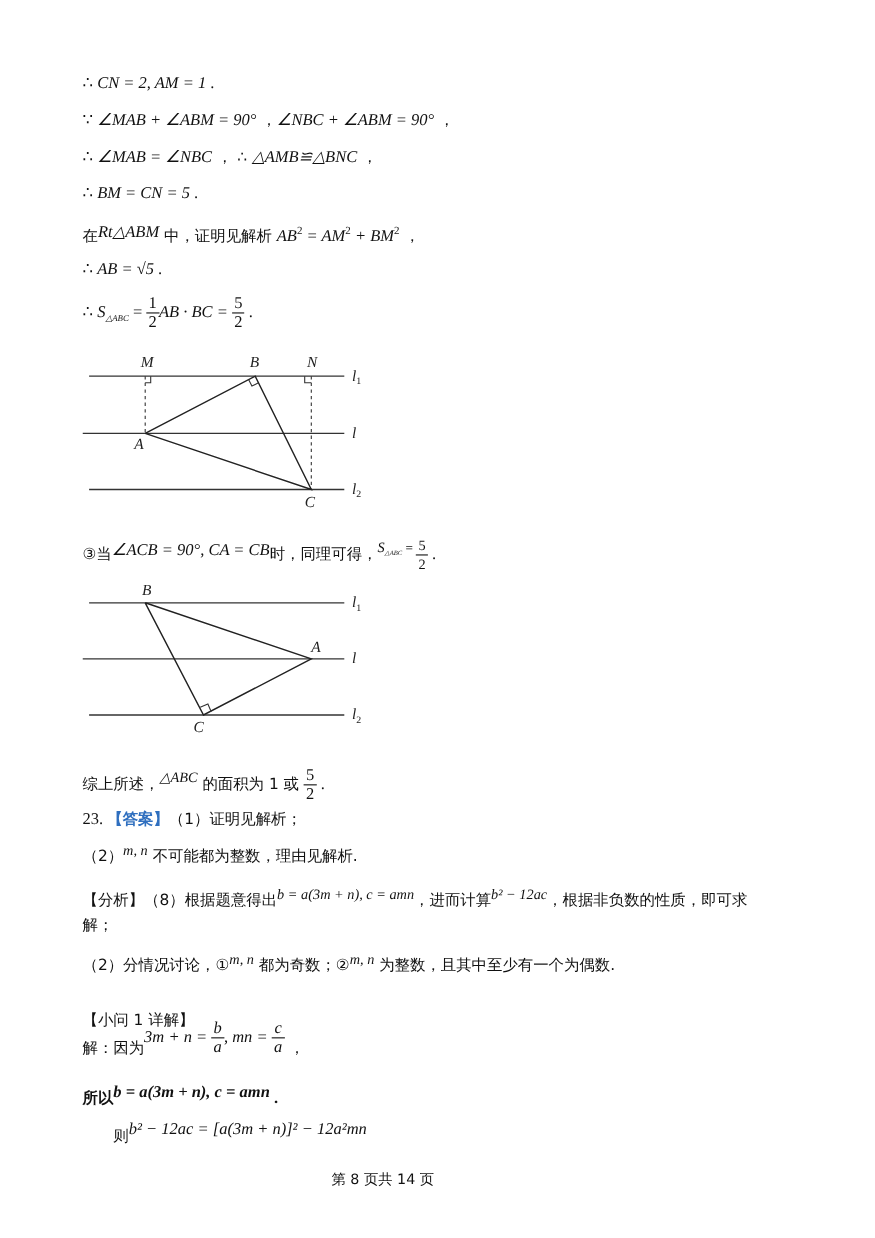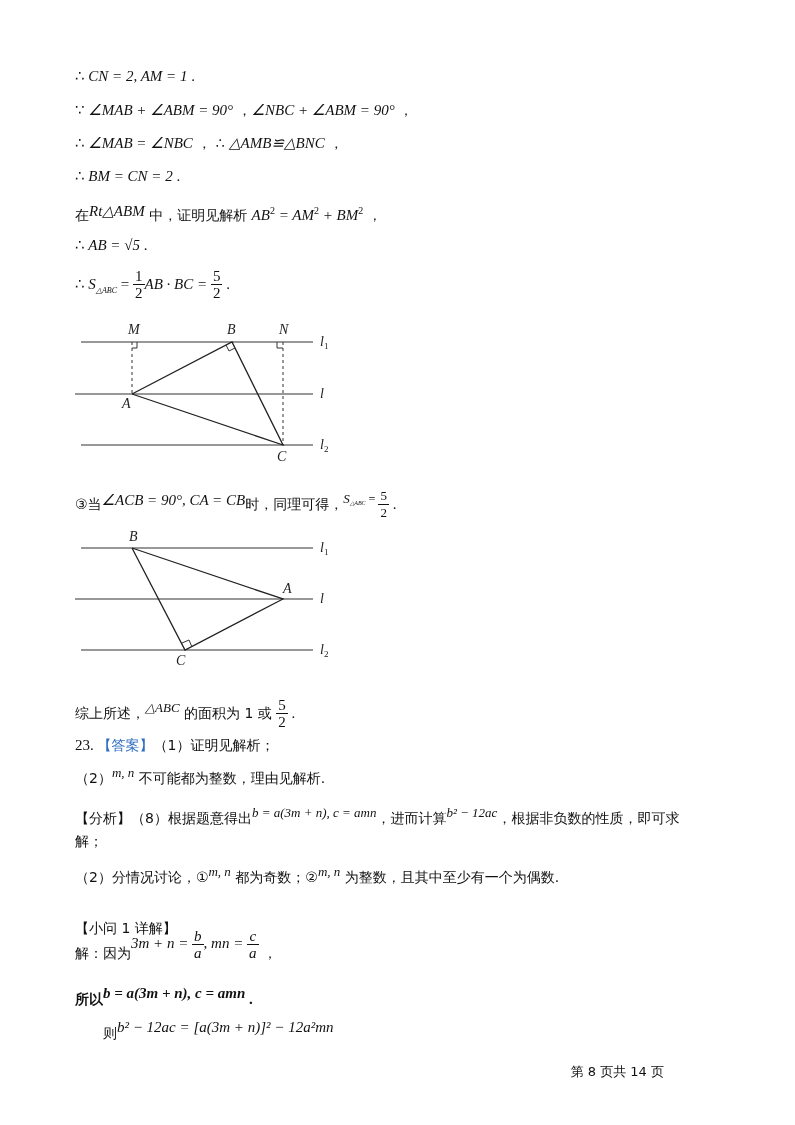--- a/index.html
+++ b/index.html
@@ -7,42 +7,42 @@
            font-family: "DejaVu Serif", serif; color: #111; }
     .line { position: absolute; left: 75px; white-space: nowrap; font-size: 14px; line-height: 20px; }
     .cjk { font-family: "DejaVu Sans", sans-serif; font-size: 14px; }
     .math { font-family: "Liberation Serif", serif; font-style: italic; font-size: 15px; }
     .up { font-family: "Liberation Serif", serif; font-style: normal; font-size: 15px; }
     .sup { font-size: 10px; vertical-align: 6px; }
     .sub { font-size: 8px; vertical-align: -4px; font-style: italic; }
     .frac { display: inline-block; vertical-align: middle; text-align: center; font-family: "Liberation Serif", serif; font-size: 15px; line-height: 16px; }
     .frac .num { display: block; border-bottom: 1px solid #111; padding: 0 2px; }
     .frac .den { display: block; padding: 0 2px; }
-    .blue { color: #2f6fbf; }
-    .footer { position: absolute; top: 1063px; left: 0; width: 664px; text-align: right; font-family: "DejaVu Sans", sans-serif; font-size: 13px; }
+    .blue { color: #2f6fbf; font-weight: bold; }
+    .footer { position: absolute; top: 1063px; left: 16px; width: 664px; text-align: center; font-family: "DejaVu Sans", sans-serif; font-size: 13px; }
     svg { position: absolute; }
     svg text { font-family: "Liberation Serif", serif; font-style: italic; font-size: 14px; fill: #222; }
   </style>
 </head>
 <body>
 
 <div class="line" style="top:66px;">
   <span class="up">∴ </span><span class="math">CN = 2, AM = 1</span><span class="up"> .</span>
 </div>
 
 <div class="line" style="top:100px;">
   <span class="up">∵ </span><span class="math">∠MAB + ∠ABM = 90°</span><span class="cjk"> ，</span><span class="math">∠NBC + ∠ABM = 90°</span><span class="cjk"> ，</span>
 </div>
 
 <div class="line" style="top:133px;">
   <span class="up">∴ </span><span class="math">∠MAB = ∠NBC</span><span class="cjk"> ， ∴ </span><span class="math">△AMB≌△BNC</span><span class="cjk"> ，</span>
 </div>
 
 <div class="line" style="top:166px;">
-  <span class="up">∴ </span><span class="math">BM = CN = 2</span><span class="up"> .</span>
+  <span class="up">∴ </span><span class="math">BM = CN = 5</span><span class="up"> .</span>
 </div>
 
 <div class="line" style="top:201px;">
   <span class="cjk">在</span><span class="math" style="vertical-align:4px;text-align:right;">Rt△ABM</span><span class="cjk"> 中，证明见解析 </span><span class="math">AB</span><span class="up sup">2</span><span class="math"> = AM</span><span class="up sup">2</span><span class="math"> + BM</span><span class="up sup">2</span><span class="cjk"> ，</span>
 </div>
 
 <div class="line" style="top:235px;">
   <span class="up">∴ </span><span class="math">AB = √5</span><span class="up"> .</span>
 </div>
 

